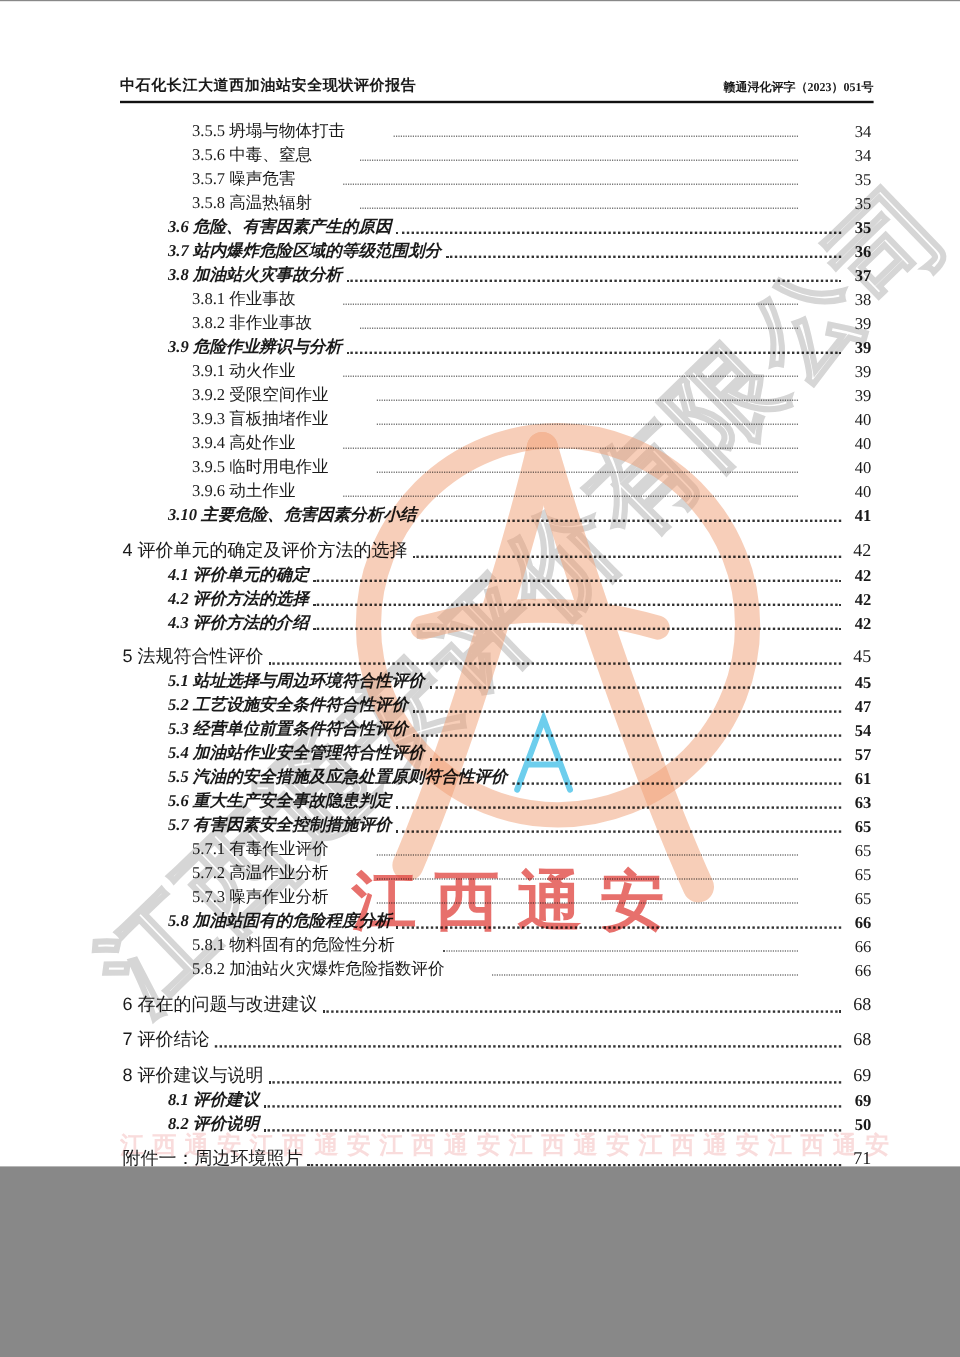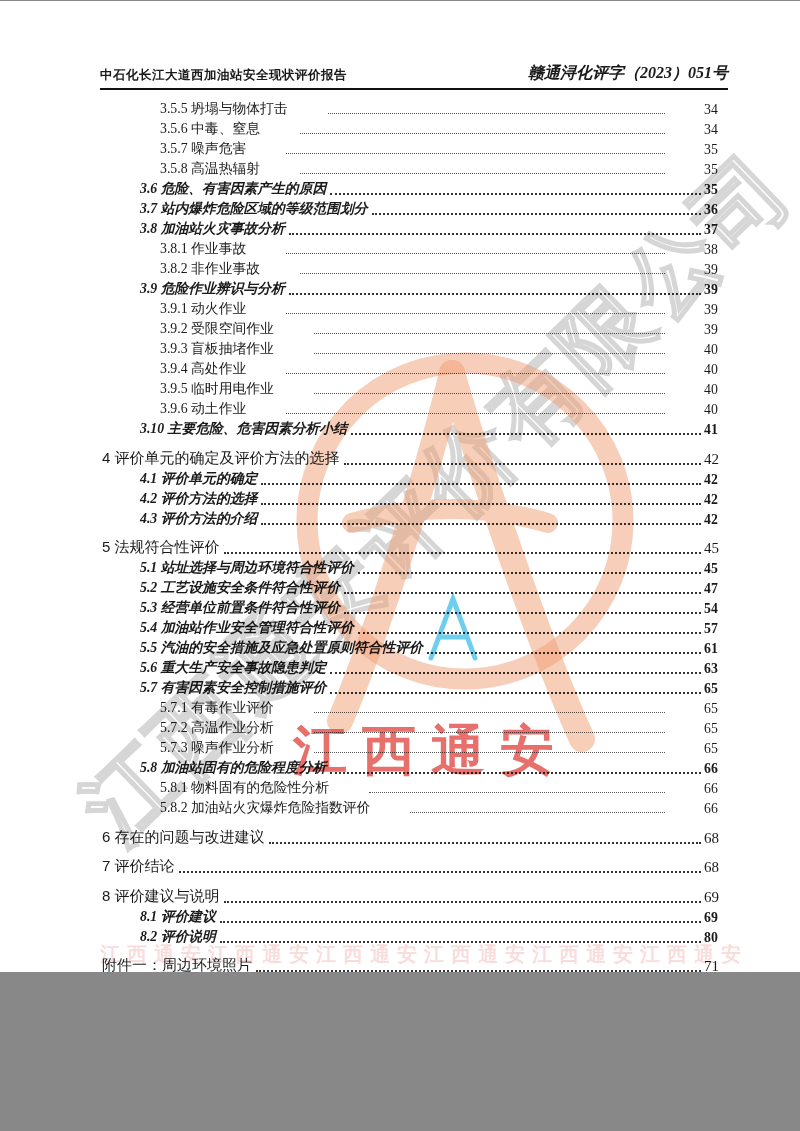--- a/index.html
+++ b/index.html
@@ -18,40 +18,40 @@
     display:flex;justify-content:space-between;align-items:flex-end;
     padding-bottom:4px;
     border-bottom:2px solid #111;
   }
   .header .left{
     font-family:"Liberation Sans", sans-serif;
     font-size:12.5px;font-weight:bold;letter-spacing:.5px;
   }
   .header .right{
     font-family:"Liberation Serif", serif;
-    font-size:16px;font-weight:bold;font-style:italic;
+    font-size:10px;font-weight:bold;
   }
   
   .toc{
     position:absolute;left:102px;right:74px;top:97px;z-index:1;
   }
   .toc-row{
     display:flex;align-items:flex-end;
     height:20px;
     white-space:nowrap;
   }
   .toc-row .label{flex:0 0 auto;}
   .toc-row .leader{
     flex:1 1 auto;
     margin:0 3px 3px 4px;
     border-bottom:2px dotted #333;
     min-width:10px;
   }
   .toc-row .pageno{
-    flex:0 0 auto;min-width:22px;
+    flex:0 0 auto;min-width:22px;text-align:right;
   }
   .toc-row.lv1{
     margin-top:9.5px;
     font-family:"Liberation Sans", sans-serif;
     font-size:15px;font-weight:normal;
   }
   .toc-row.lv1 .pageno{font-family:"Liberation Serif", serif;}
   .toc-row.lv2{
     padding-left:38px;
     font-family:Liberation Serif, serif;
@@ -293,21 +293,21 @@
       <span class="pageno">69</span>
     </div>
       <div class="toc-row lv2">
       <span class="label">8.1 评价建议</span>
       <span class="leader"></span>
       <span class="pageno">69</span>
     </div>
       <div class="toc-row lv2">
       <span class="label">8.2 评价说明</span>
       <span class="leader"></span>
-      <span class="pageno">80</span>
+      <span class="pageno">50</span>
     </div>
       <div class="toc-row lv1">
       <span class="label">附件一：周边环境照片</span>
       <span class="leader"></span>
       <span class="pageno">71</span>
     </div>
       <div class="toc-row lv1">
       <span class="label">附件二：现场合影照片</span>
       <span class="leader"></span>
       <span class="pageno">73</span>

